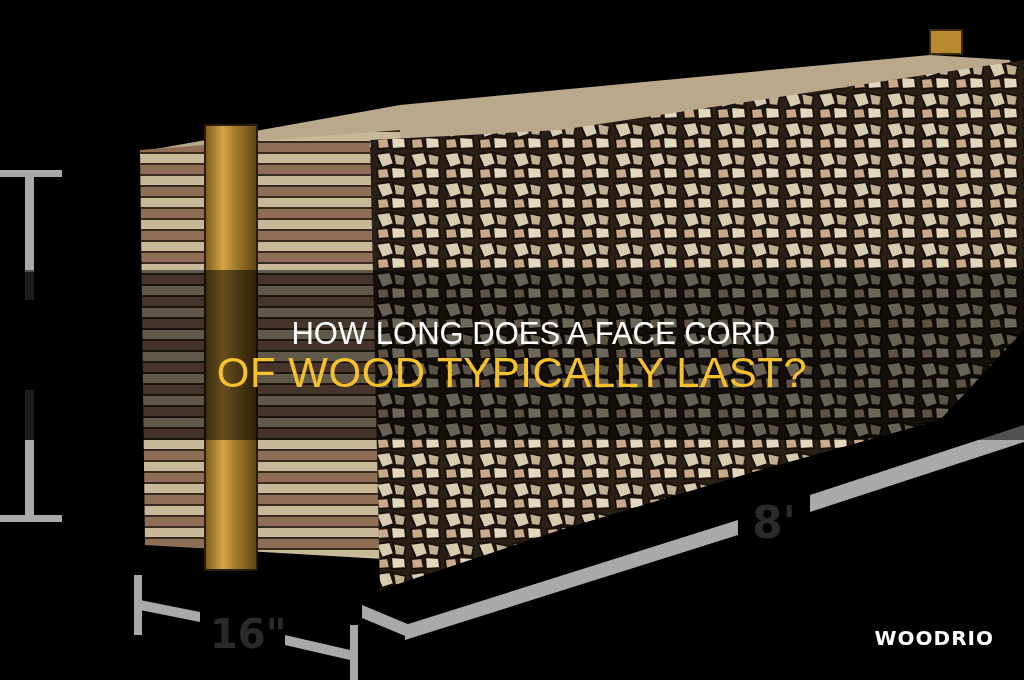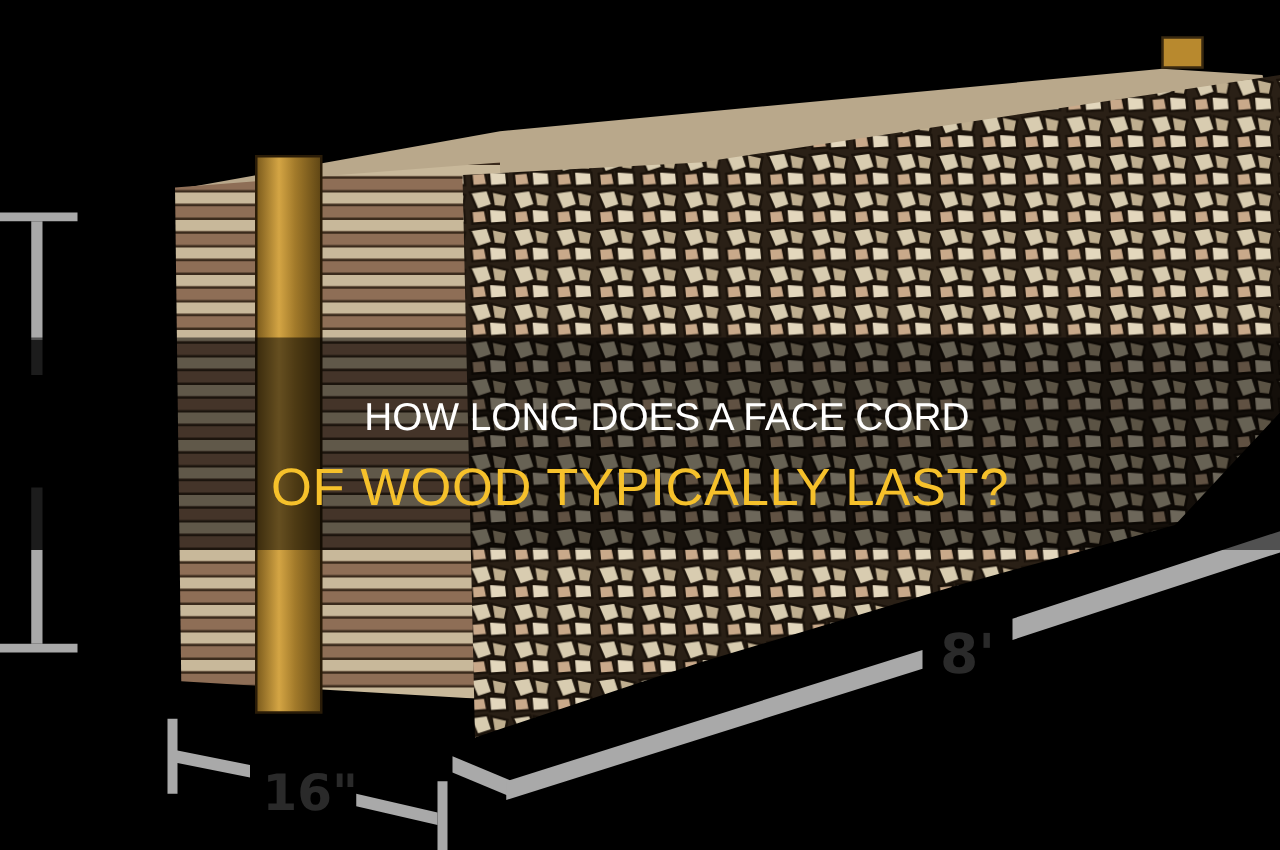--- a/index.html
+++ b/index.html
@@ -24,21 +24,21 @@
     .title .l1 {
       display: block;
       color: #ffffff;
       font-size: 31px;
       letter-spacing: 0px;
       font-weight: 400;
       padding-left: 43px;
     }
     .title .l2 {
       display: block;
-      margin-top: 20px;
+      margin-top: 3px;
       color: #f6c12b;
       font-size: 42px;
       font-weight: 400;
       letter-spacing: 0.5px;
     }
     .brand {
       position: absolute; right: 30px; top: 626px;
       color: #ffffff;
       font-family: "DejaVu Sans", sans-serif;
       font-weight: bold;
@@ -119,13 +119,14 @@
     </g>
   </svg>
 
   <div class="band"></div>
 
   <div class="title">
     <span class="l1">HOW LONG DOES A FACE CORD</span>
     <span class="l2">OF WOOD TYPICALLY LAST?</span>
   </div>
 
+  <div class="brand">WOODRIO</div>
 </div>
 
 </body></html>

